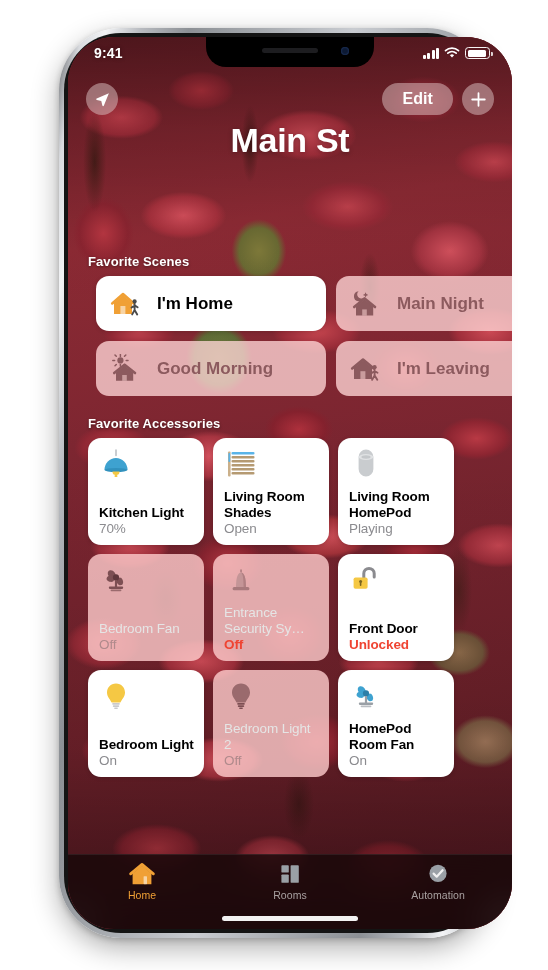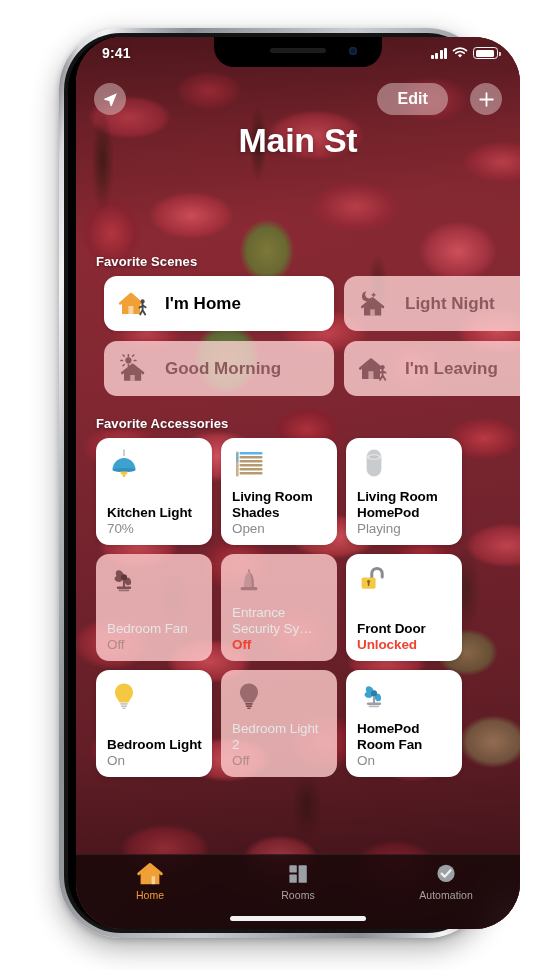--- a/index.html
+++ b/index.html
@@ -64,21 +64,21 @@
     background: linear-gradient(180deg,#8b8e93,#d6d8dc 35%,#b0b3b8 70%,#74777b);
     border-radius: 2px;
   }
   .btn-mute  { left: 55px; top: 168px; width: 4px; height: 26px; }
   .btn-volup { left: 55px; top: 214px; width: 4px; height: 48px; }
   .btn-voldn { left: 55px; top: 274px; width: 4px; height: 48px; }
 
   
   .screen {
     position: absolute;
-    left: 76px;
+    left: 68px;
     top: 37px;
     width: 444px;
     height: 892px;
     border-radius: 46px;
     overflow: hidden;
     background: #2a0d10;
   }
 
   
   .wallpaper {
@@ -275,21 +275,21 @@
   }
   .circle-btn {
     width: 32px; height: 32px;
     border-radius: 50%;
     background: rgba(225,205,205,0.48);
     backdrop-filter: blur(6px);
     display: flex;
     align-items: center;
     justify-content: center;
   }
-  .nav-right { display: flex; align-items: center; gap: 22px; }
+  .nav-right { display: flex; align-items: center; gap: 9px; }
   .edit-btn {
     height: 32px;
     padding: 0 20px;
     border-radius: 16px;
     background: rgba(225,205,205,0.48);
     backdrop-filter: blur(6px);
     color: #fff;
     font-size: 16px;
     font-weight: bold;
     display: flex;
@@ -532,21 +532,21 @@
             <div class="scene-card inactive">
               <div class="scene-icon">
                 <svg width="34" height="30" viewBox="0 0 34 30">
                   <path d="M8.6 2.2 a5.1 5.1 0 1 0 5.4 6.3 a4 4 0 0 1 -5.4 -6.3 Z" fill="#8c5a5e"></path>
                   <path d="M15.6 3.2 l.8 1.9 1.9.8 -1.9.8 -.8 1.9 -.8-1.9 -1.9-.8 1.9-.8 Z" fill="#8c5a5e"></path>
                   <path d="M6 17.6 L14.6 10.4 L23.2 17.6 V26.6 H6 Z" fill="#8c5a5e"></path>
                   <path d="M4.2 18 L14.6 9.4 L25 18" stroke="#8c5a5e" stroke-width="2.6" fill="none" stroke-linecap="round" stroke-linejoin="round"></path>
                   <rect x="12.2" y="20.4" width="4.6" height="6.2" fill="#f2c8c8" opacity="0.6"></rect>
                 </svg>
               </div>
-              <div class="scene-name">Light Night</div>
+              <div class="scene-name">Main Night</div>
             </div>
 
             <div class="scene-card inactive">
               <div class="scene-icon">
                 <svg width="34" height="30" viewBox="0 0 34 30">
                   <circle cx="10.4" cy="6.4" r="3.1" fill="#8c5a5e"></circle>
                   <g stroke="#8c5a5e" stroke-width="1.5" stroke-linecap="round">
                     <path d="M10.4 0.6 V2.4"></path>
                       <path d="M10.4 10.4 V12.2"></path>
                     <path d="M4.6 6.4 H2.8"></path>

